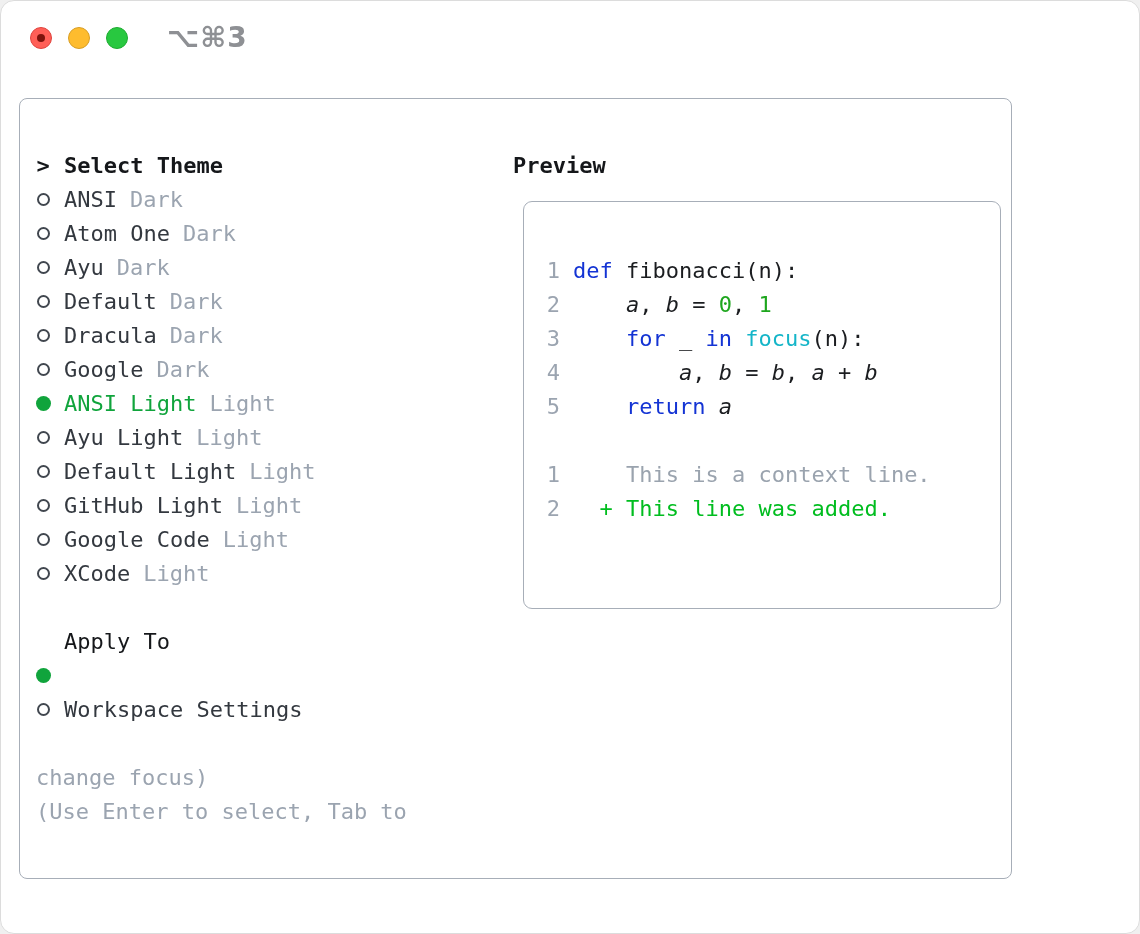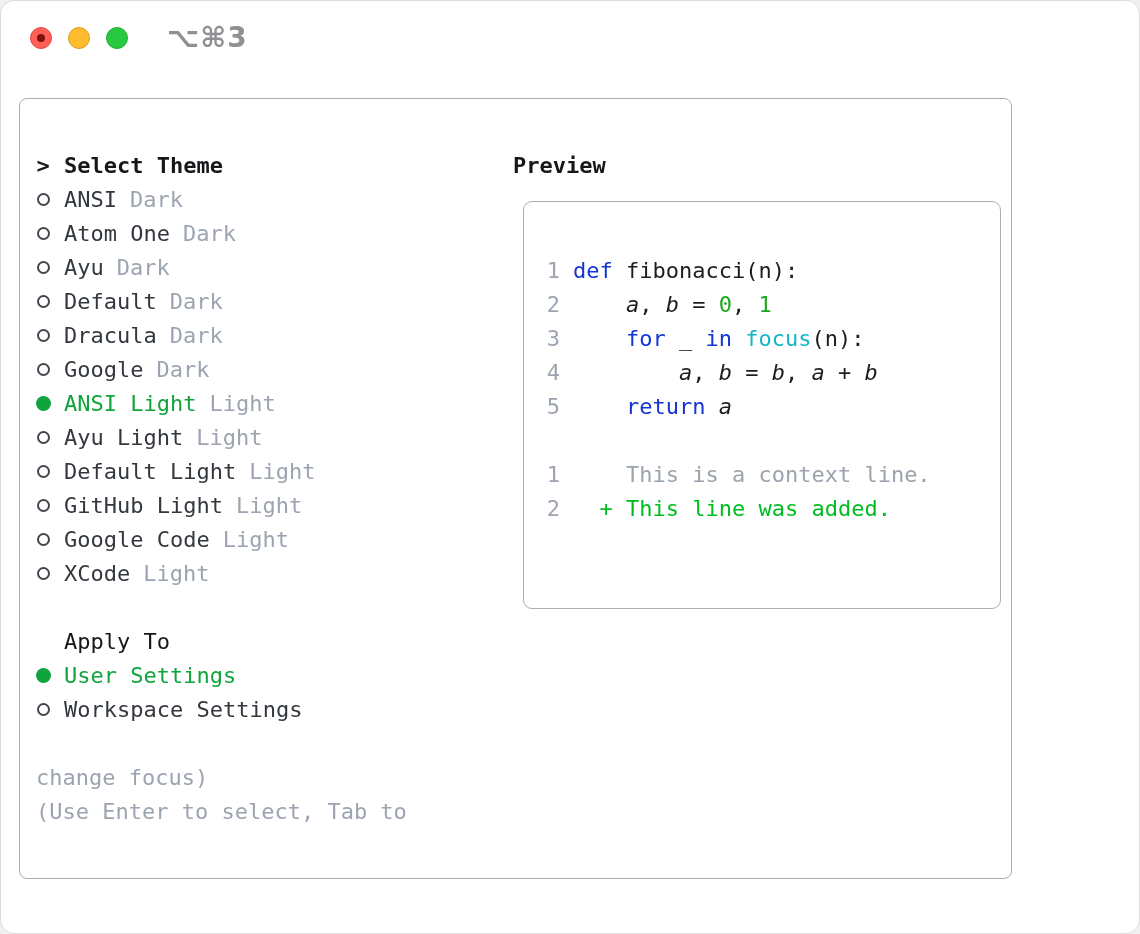--- a/index.html
+++ b/index.html
@@ -110,21 +110,21 @@
           <div class="row"><span class="icon-col"><span class="radio"></span></span><span class="item-name">GitHub Light</span><span class="variant">Light</span></div>
           <div class="row"><span class="icon-col"><span class="radio"></span></span><span class="item-name">Google Code</span><span class="variant">Light</span></div>
           <div class="row"><span class="icon-col"><span class="radio"></span></span><span class="item-name">XCode</span><span class="variant">Light</span></div>
         </div>
       <div class="blank"></div>
       <div class="row">
         <span class="icon-col"></span>
         <span class="hdr2">Apply To</span>
       </div>
       <div id="apply-items">
-          <div class="row"><span class="icon-col"><span class="radio on"></span></span><span class="item-name sel">User Settings</span></div>
+          <div class="row"><span class="icon-col"><span class="radio on"></span></span></div>
           <div class="row"><span class="icon-col"><span class="radio"></span></span><span class="item-name">Workspace Settings</span></div>
         </div>
       <div class="blank"></div>
       <div id="help-lines">
           <div class="row help">change focus)</div>
           <div class="row help">(Use Enter to select, Tab to</div>
         </div>
     </div>
 
     <div class="rightcol">

